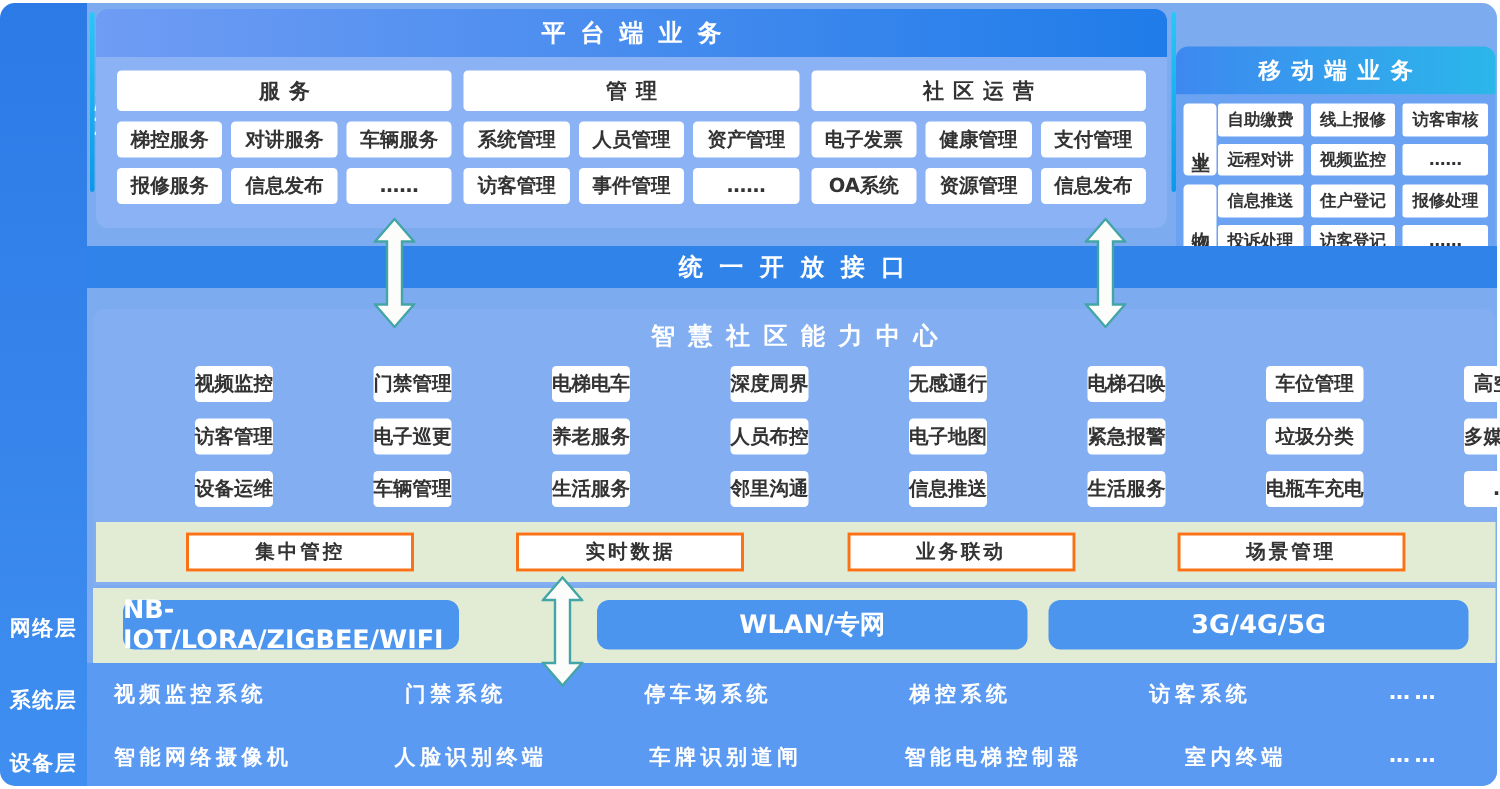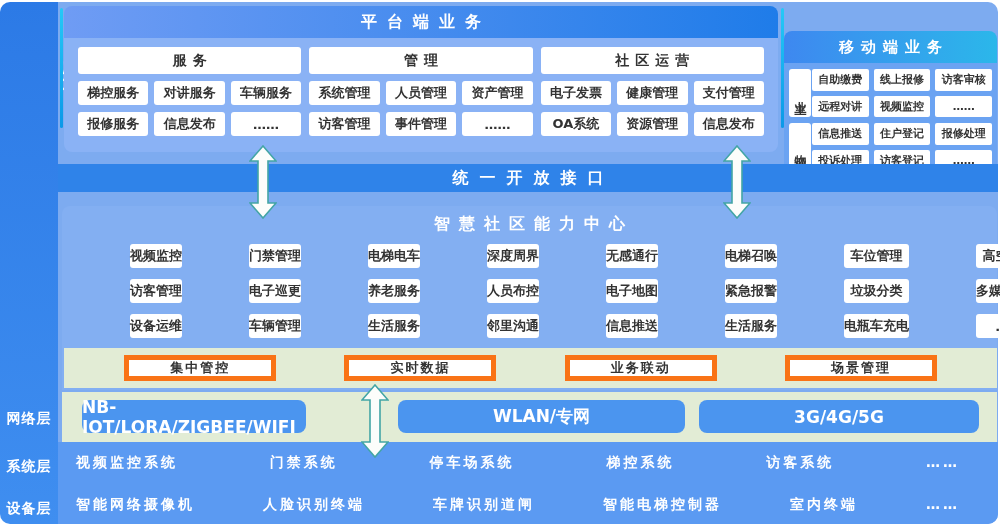--- a/index.html
+++ b/index.html
@@ -35,21 +35,21 @@
   .m-cell{background:#fff;border-radius:2px;display:flex;align-items:center;justify-content:center;font-weight:bold;font-size:11px;color:#333;white-space:nowrap;}
   
   .iface{position:absolute;left:58px;top:164px;width:940px;height:28px;background:#2f83e9;color:#fff;font-weight:bold;font-size:16px;letter-spacing:11px;padding-left:11px;display:flex;align-items:center;justify-content:center;box-sizing:border-box;}
   
   .cap{position:absolute;left:62px;top:206px;width:935px;height:184px;background:#83aff2;border-radius:8px 8px 0 0;}
   .cap-title{height:36px;display:flex;align-items:center;justify-content:center;color:#fff;font-weight:bold;font-size:16px;letter-spacing:9px;padding-left:9px;}
   .cap-grid{display:grid;grid-template-columns:repeat(8,1fr);gap:11px 23px;padding:2px 24px;}
   .cap-cell{background:#fff;border-radius:3px;height:24px;display:flex;align-items:center;justify-content:center;font-weight:bold;font-size:13px;color:#333;white-space:nowrap;margin-left:44px;}
   
   .strip{position:absolute;left:64px;top:348px;width:933px;height:40px;background:#e2ecd5;display:flex;align-items:center;justify-content:space-around;padding:0 26px;box-sizing:border-box;}
-  .strip-box{width:152px;height:26px;background:#fff;border:5px solid #f97316;display:flex;align-items:center;justify-content:center;font-weight:bold;font-size:13px;color:#333;letter-spacing:2px;box-sizing:border-box;}
+  .strip-box{width:152px;height:26px;background:#fff;border:2px solid #f97316;display:flex;align-items:center;justify-content:center;font-weight:bold;font-size:13px;color:#333;letter-spacing:2px;box-sizing:border-box;}
   
   .net{position:absolute;left:62px;top:392px;width:935px;height:50px;background:#e2ecd5;}
   .net-box{position:absolute;top:8px;height:33px;background:#4b95ef;border-radius:8px;color:#fff;font-weight:bold;font-size:17px;display:flex;align-items:center;justify-content:center;}
   #net0{left:20px;width:224px;}
   #net1{left:336px;width:287px;}
   #net2{left:637px;width:280px;}
   
   .sysrow,.devrow{position:absolute;left:76px;width:884px;display:flex;justify-content:space-between;color:#fff;font-weight:bold;font-size:14px;letter-spacing:3px;white-space:nowrap;}
   .sysrow{top:454px;}
   .devrow{top:496px;}

